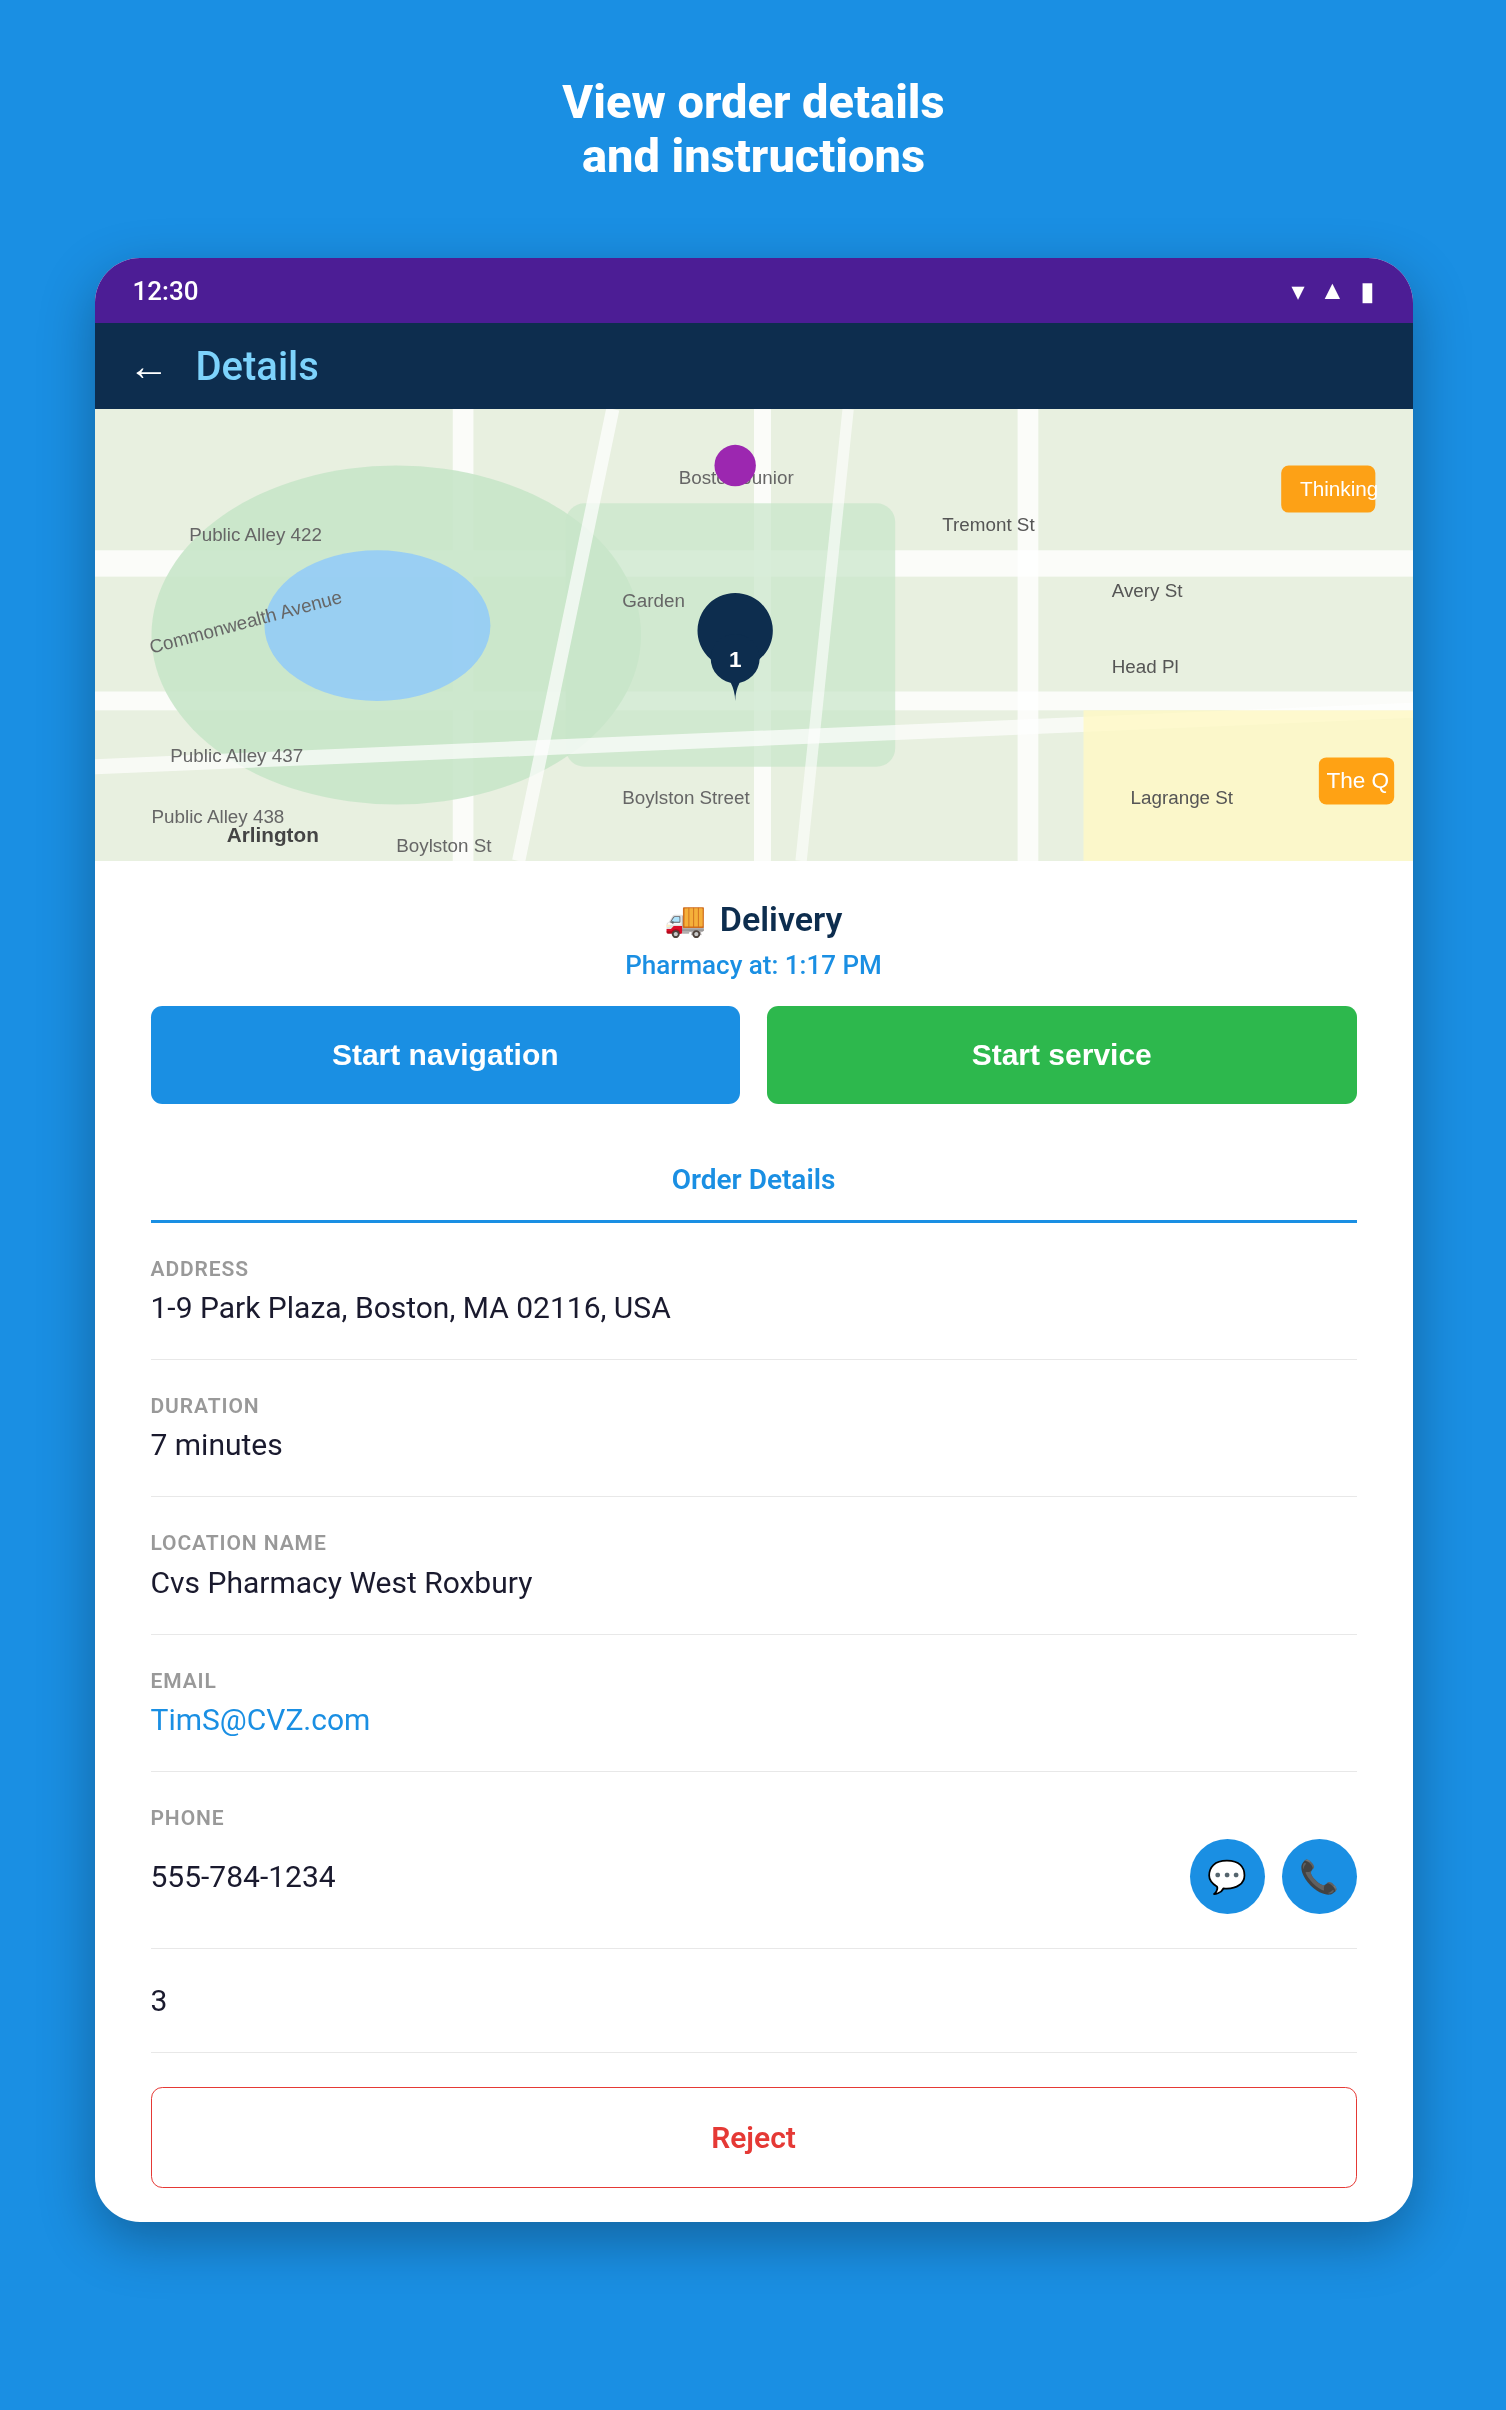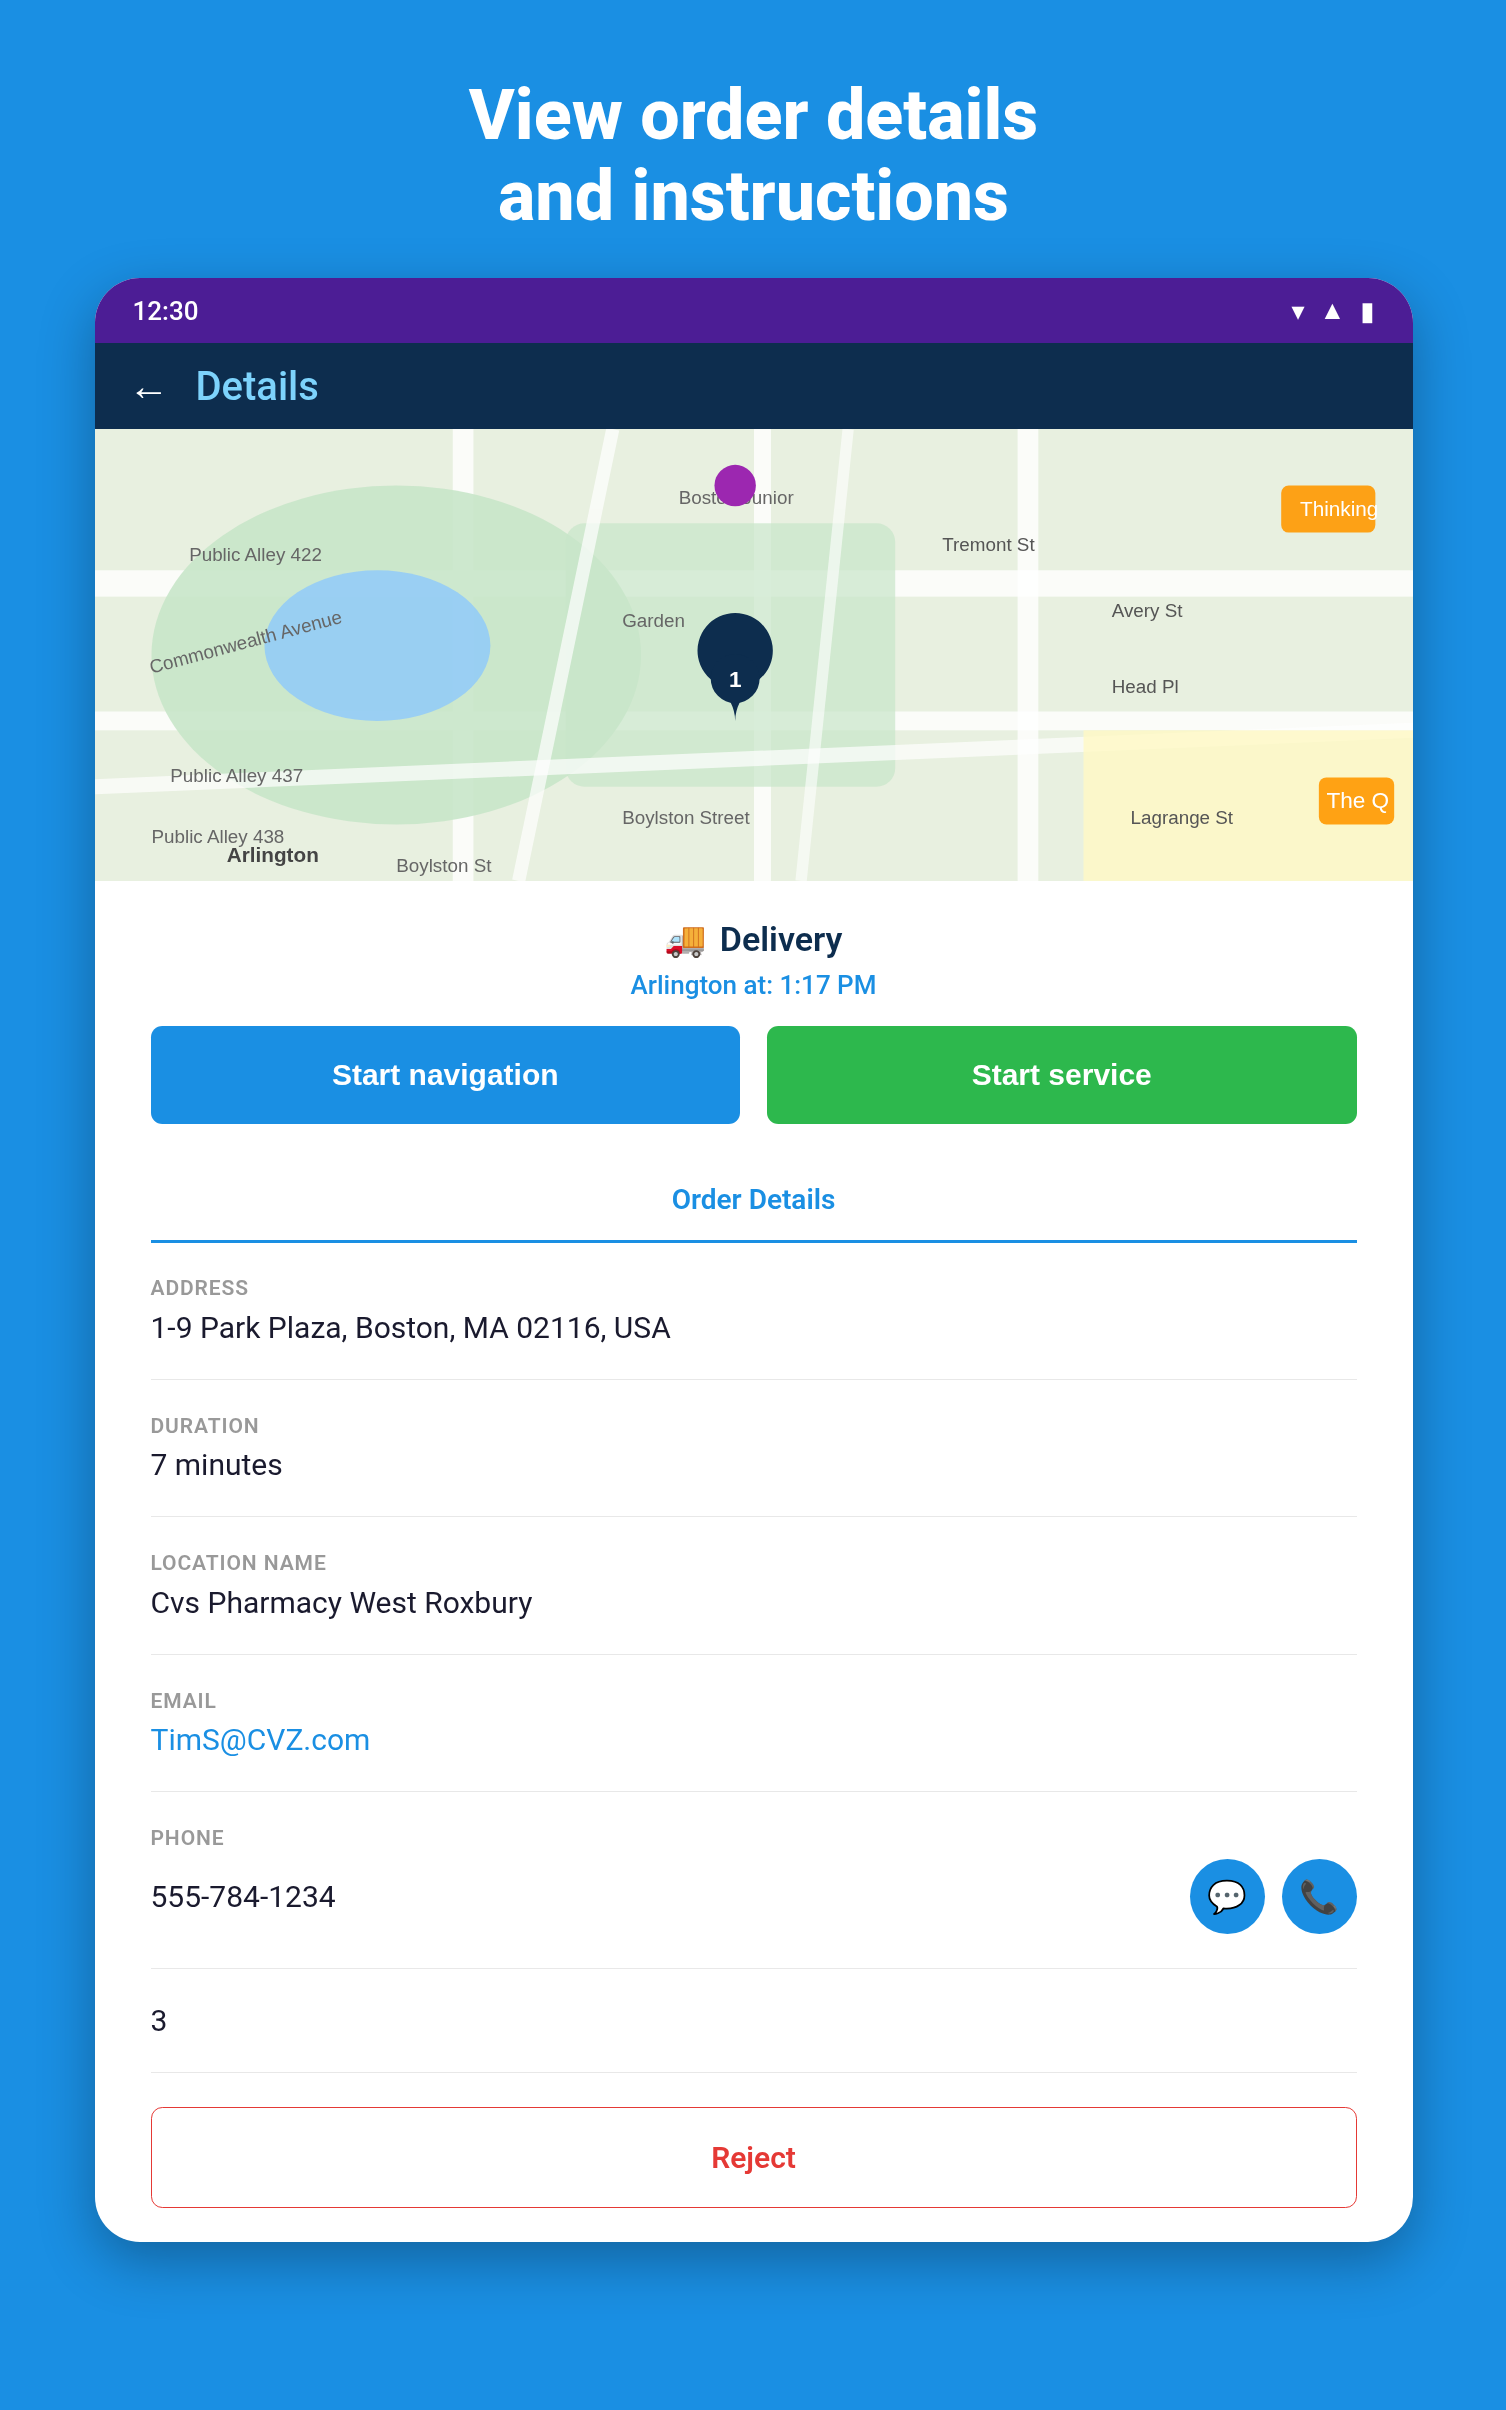--- a/index.html
+++ b/index.html
@@ -8,25 +8,25 @@
       width: 1507px;
       min-height: 2411px;
       font-family: 'Roboto', Arial, sans-serif;
       display: flex;
       flex-direction: column;
       align-items: center;
       padding: 75px 0 56px;
     }
     .page-title {
       color: white;
-      font-size: 70px;
+      font-size: 47px;
       font-weight: 800;
       text-align: center;
       line-height: 1.15;
-      margin-bottom: 42px;
+      margin-bottom: 75px;
       padding: 0 94px;
     }
     .device-frame {
       background: white;
       border-radius: 45px;
       width: 1318px;
       overflow: hidden;
       box-shadow: 0 19px 56px rgba(0,0,0,0.3);
     }
     
@@ -279,21 +279,21 @@
       <text x="680" y="274" text-anchor="middle" font-size="24" fill="white" font-family="Arial" font-weight="bold">1</text>
     </svg>
   </div>
 
   <div class="delivery-info">
     <div class="delivery-icon-label">
       <span>🚚</span>
       <span>Delivery</span>
     </div>
     <div class="delivery-scheduled">
-      <span>Arlington at:</span>
+      <span>Pharmacy at:</span>
       <span style="color:#1a8fe3; font-weight:500;">1:17 PM</span>
     </div>
   </div>
 
   <div class="action-buttons">
     <button class="btn-nav">Start navigation</button>
     <button class="btn-service">Start service</button>
   </div>
 
   <div class="tabs">

